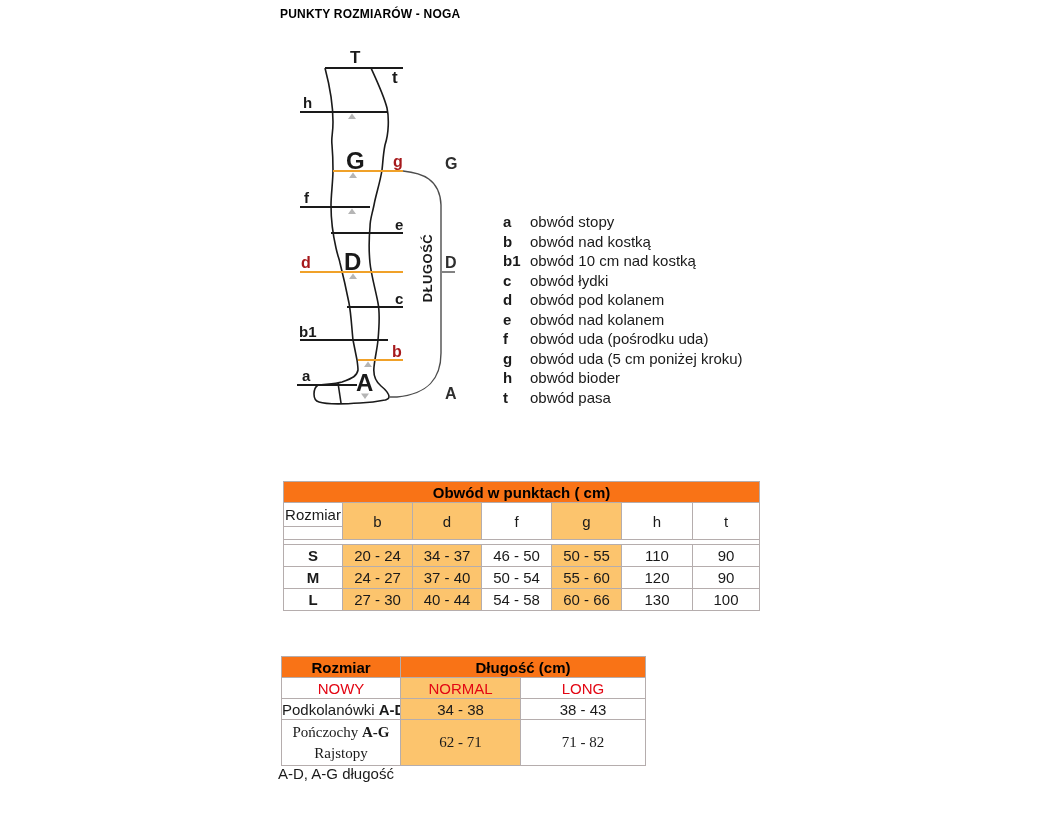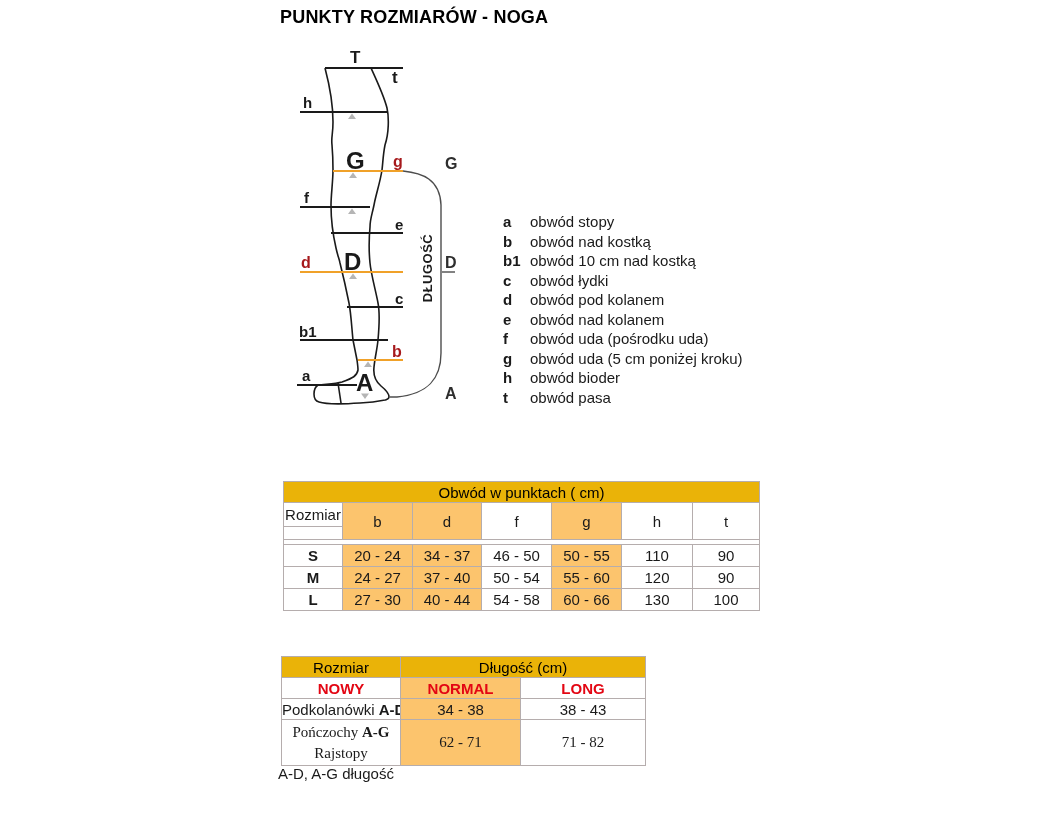--- a/index.html
+++ b/index.html
@@ -1,34 +1,34 @@
 <!DOCTYPE html>
 <html><head>
 <meta charset="utf-8">
 <style>
   html,body{margin:0;padding:0;background:#ffffff;}
   body{font-family:"Liberation Sans","DejaVu Sans",sans-serif;color:#1a1a1a;}
   #canvas{position:relative;width:1051px;height:829px;background:#fff;overflow:hidden;}
 
   .abs{position:absolute;}
-  .h1{font-size:18px;font-weight:bold;letter-spacing:.2px;color:#000;}
+  .h1{font-size:12px;font-weight:bold;letter-spacing:.2px;color:#000;}
 
   
   .legend{left:503px;top:212px;font-size:15px;line-height:19.5px;}
   .legend-row{display:flex;}
   .legend-key{width:27px;font-weight:bold;flex:0 0 27px;}
 
   
   table{border-collapse:collapse;table-layout:fixed;font-size:15px;}
   td,th{border:1px solid #b5adad;text-align:center;padding:0;vertical-align:middle;
         overflow:hidden;white-space:nowrap;font-weight:normal;color:#1a1a1a;}
-  .grayhead{background:#eab308;font-weight:normal;color:#000;}
+  .grayhead{background:#f97316;font-weight:bold;color:#000;}
   .hl{background:#fcc46d;}
   .bold{font-weight:bold;}
-  .redtxt{color:#e30613;font-weight:bold;}
+  .redtxt{color:#e30613;font-weight:normal;}
 
   #size-table{left:283px;top:481px;width:476px;}
   #size-table .rh{height:21px;}
   #size-table .ra{height:24px;}
   #size-table .rb{height:13px;}
   #size-table .spacer td{height:4px;border-left:1px solid #b5adad;border-right:1px solid #b5adad;}
   #size-table .rd{height:22px;}
 
   #length-table{left:281px;top:656px;width:364px;}
   #length-table .rh{height:21px;}

